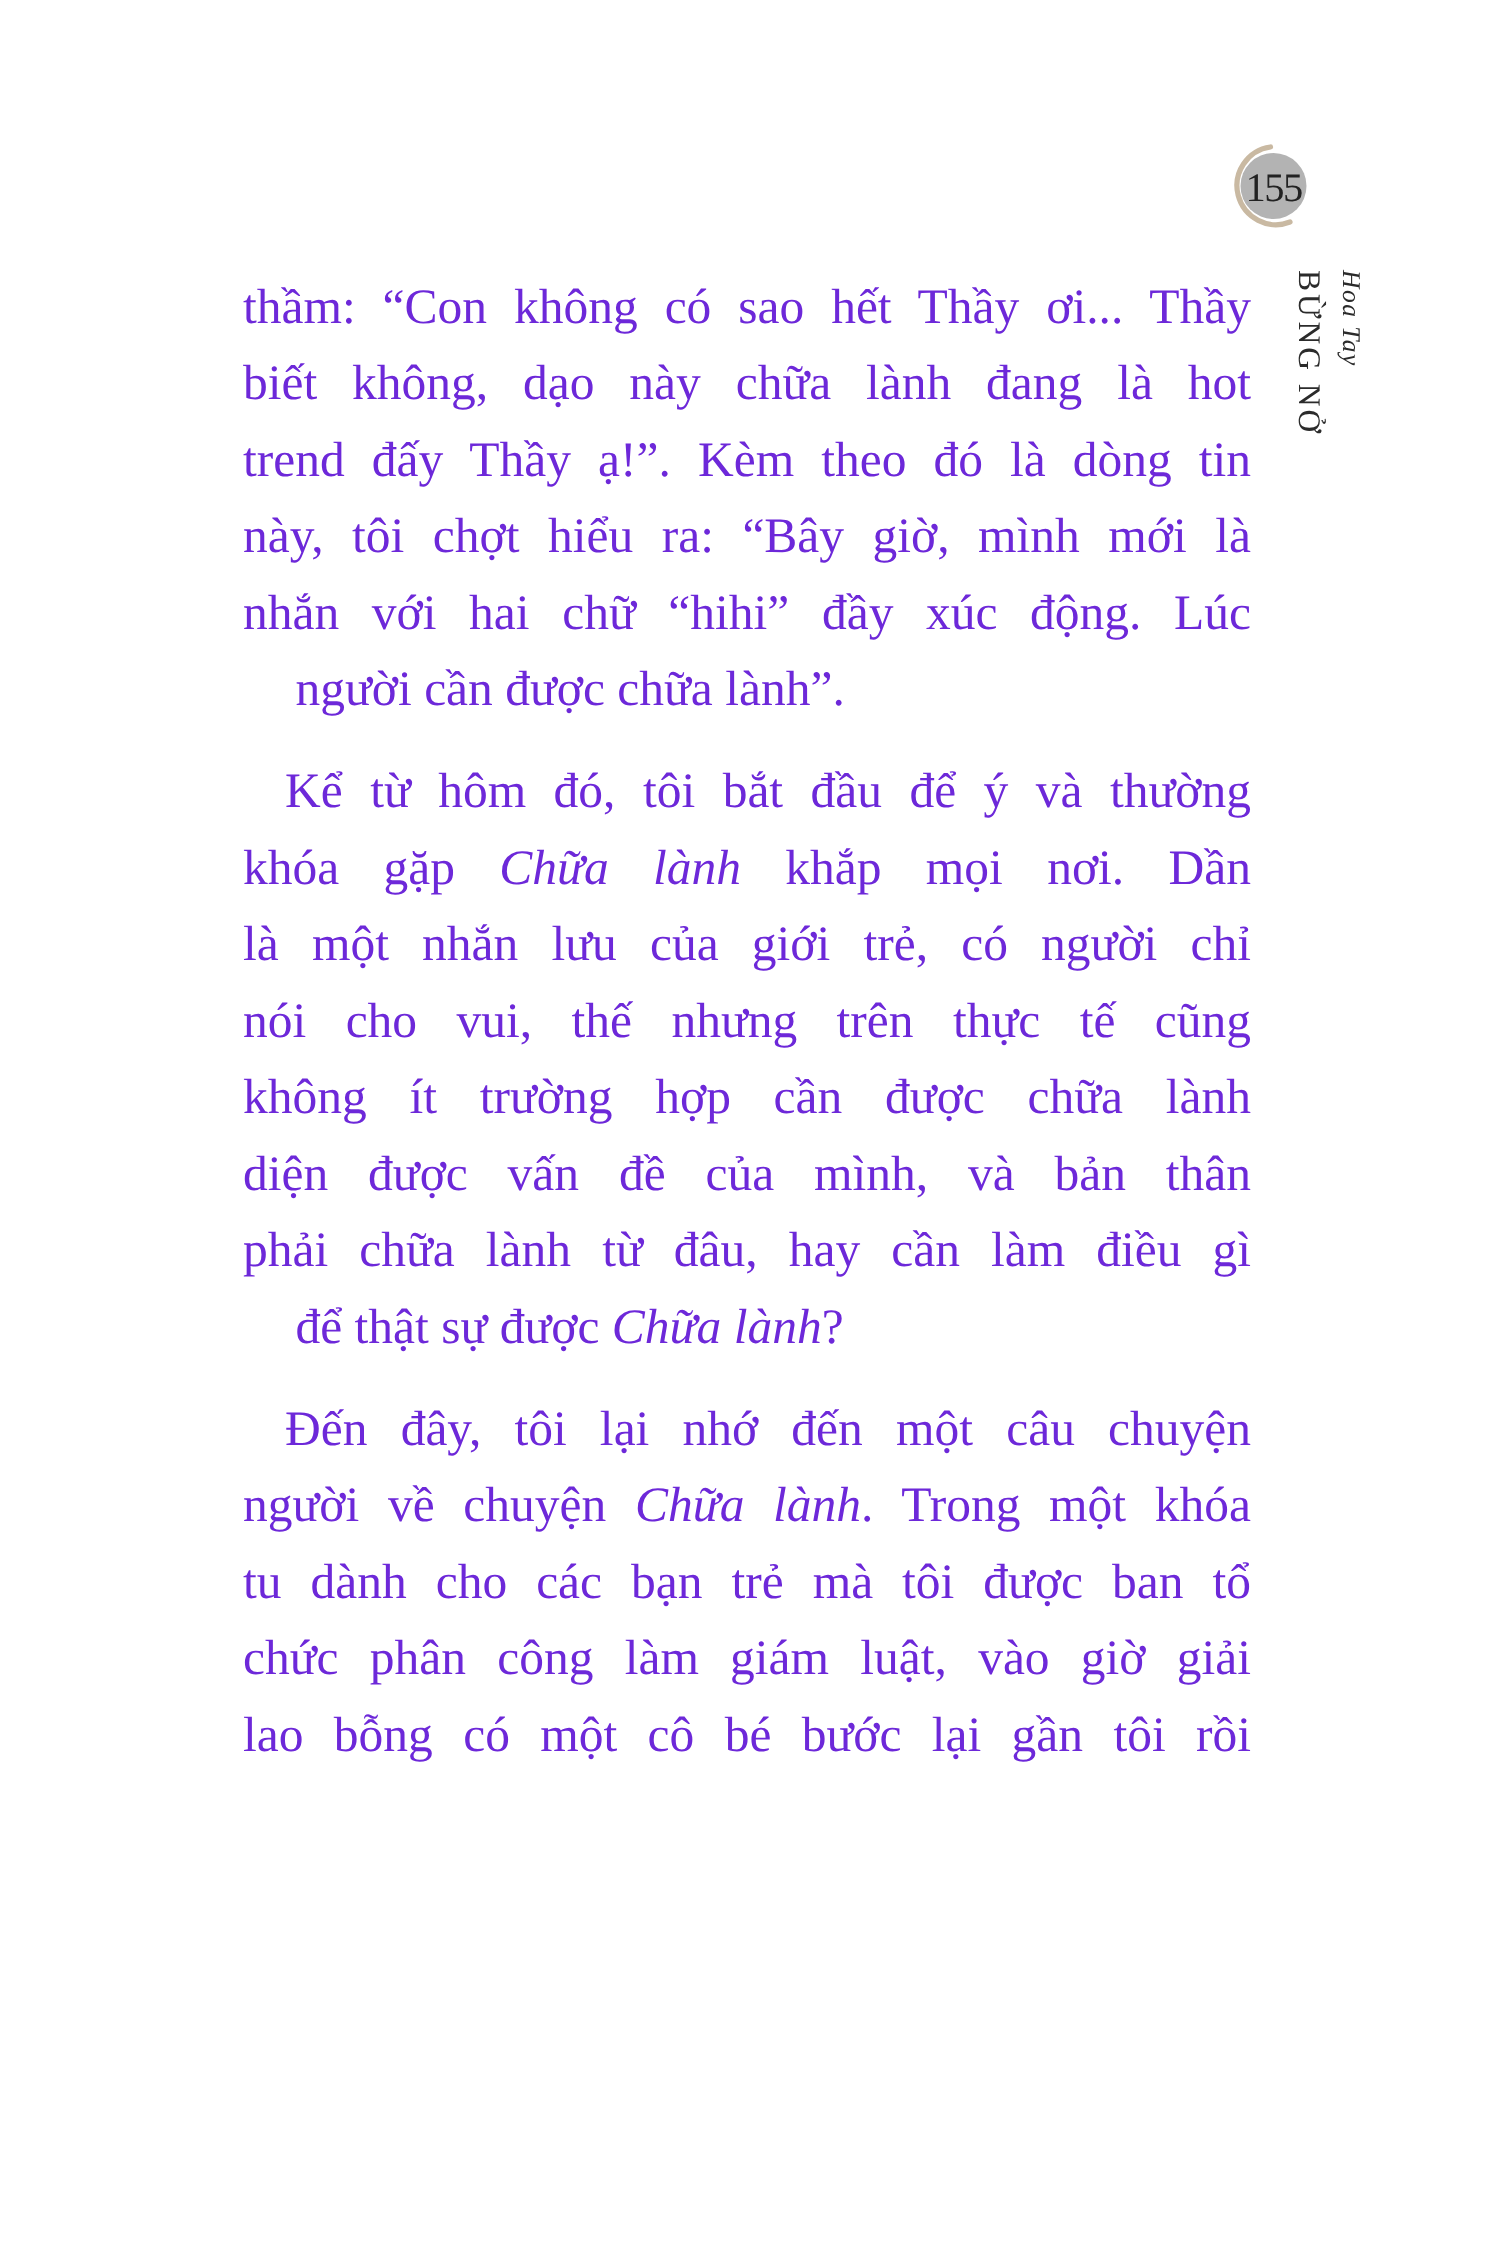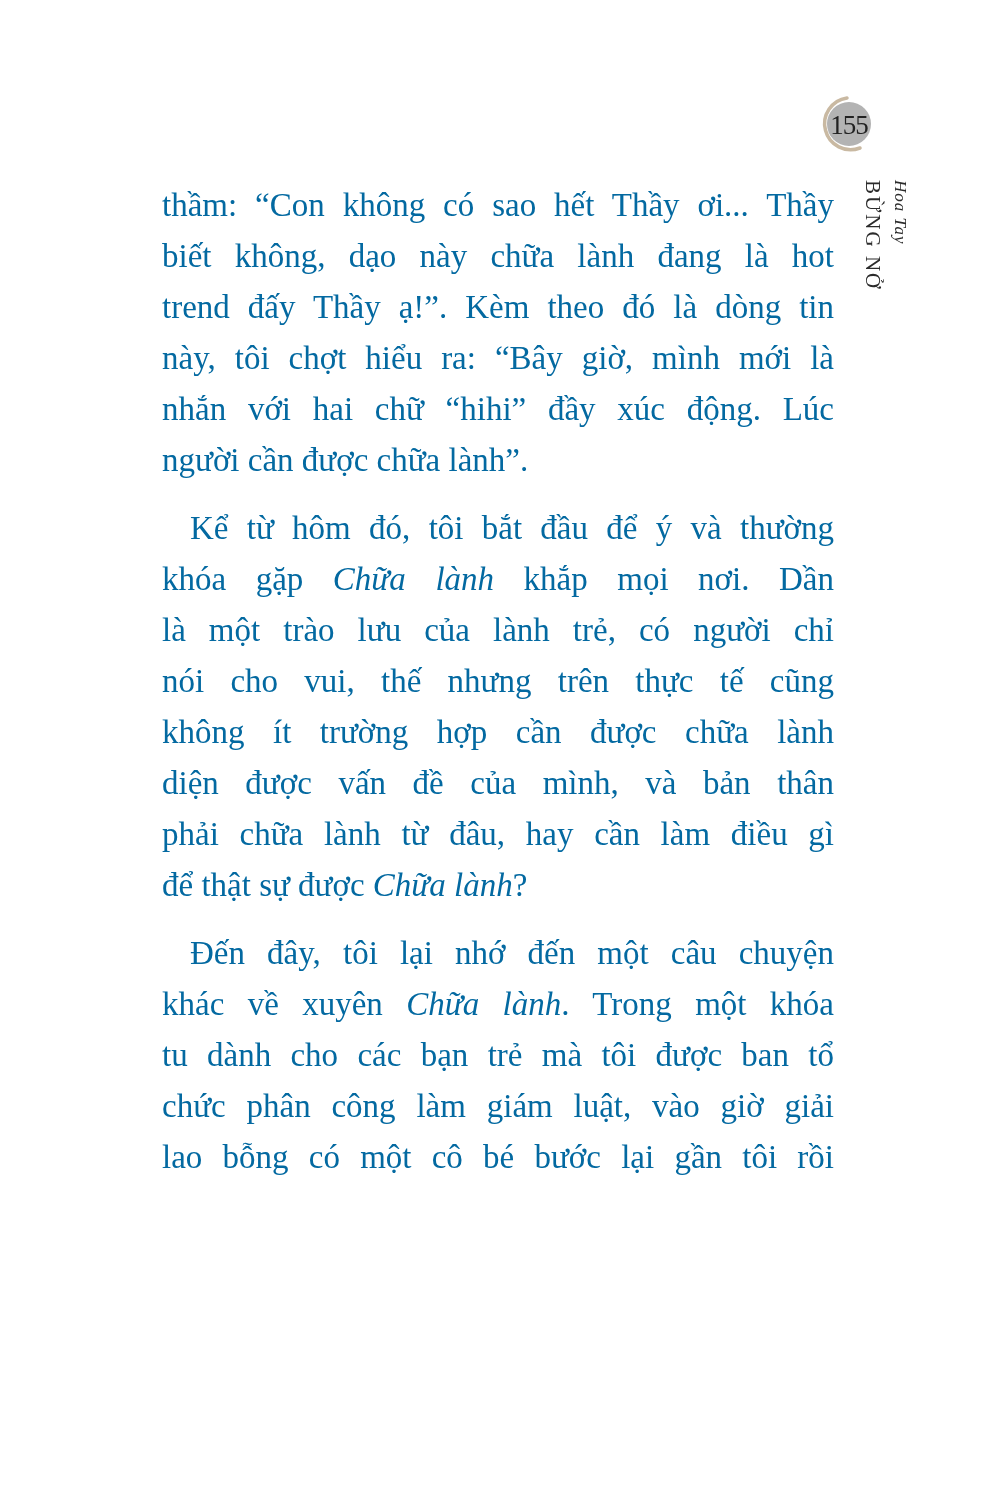--- a/index.html
+++ b/index.html
@@ -61,20 +61,21 @@
   }
   .para + .para { margin-top: 17px; }
   .line {
     text-align: justify;
     text-align-last: justify;
     -moz-text-align-last: justify;
     height: 51px;
   }
   .line.lastline {
     text-align-last: left;
+    margin-left: 35px;
     -moz-text-align-last: left;
   }
   .line.indent { text-indent: 28px; }
   .it { font-style: italic; }
 </style>
 </head>
 <body>
 
 <div class="page">
 
@@ -84,41 +85,41 @@
       <circle cx="33" cy="30" r="22" fill="#b3b3b3"></circle>
       <text x="33" y="40" text-anchor="middle" fill="#222222">155</text>
     </svg>
   </div>
 
   <div class="side-title">
     <div class="script">Hoa Tay</div>
     <div class="caps">BỪNG NỞ</div>
   </div>
 
-  <div class="text-block" id="text-block" style="color: #0369a1;">
+  <div class="text-block" id="text-block" style="color: #6d28d9;">
       <div class="para">
         <div class="line"><span>thầm: “Con không có sao hết Thầy ơi... Thầy</span></div>
         <div class="line"><span>biết không, dạo này chữa lành đang là hot</span></div>
         <div class="line"><span>trend đấy Thầy ạ!”. Kèm theo đó là dòng tin</span></div>
         <div class="line"><span>này, tôi chợt hiểu ra: “Bây giờ, mình mới là</span></div>
         <div class="line"><span>nhắn với hai chữ “hihi” đầy xúc động. Lúc</span></div>
         <div class="line lastline"><span>người cần được chữa lành”.</span></div>
       </div>
       <div class="para">
         <div class="line indent"><span>Kể từ hôm đó, tôi bắt đầu để ý và thường</span></div>
         <div class="line"><span>khóa gặp </span><span class="it">Chữa lành</span><span> khắp mọi nơi. Dần</span></div>
-        <div class="line"><span>là một trào lưu của lành trẻ, có người chỉ</span></div>
+        <div class="line"><span>là một nhắn lưu của giới trẻ, có người chỉ</span></div>
         <div class="line"><span>nói cho vui, thế nhưng trên thực tế cũng</span></div>
         <div class="line"><span>không ít trường hợp cần được chữa lành</span></div>
         <div class="line"><span>diện được vấn đề của mình, và bản thân</span></div>
         <div class="line"><span>phải chữa lành từ đâu, hay cần làm điều gì</span></div>
         <div class="line lastline"><span>để thật sự được </span><span class="it">Chữa lành</span><span>?</span></div>
       </div>
       <div class="para">
         <div class="line indent"><span>Đến đây, tôi lại nhớ đến một câu chuyện</span></div>
-        <div class="line"><span>khác về xuyên </span><span class="it">Chữa lành</span><span>. Trong một khóa</span></div>
+        <div class="line"><span>người về chuyện </span><span class="it">Chữa lành</span><span>. Trong một khóa</span></div>
         <div class="line"><span>tu dành cho các bạn trẻ mà tôi được ban tổ</span></div>
         <div class="line"><span>chức phân công làm giám luật, vào giờ giải</span></div>
         <div class="line"><span>lao bỗng có một cô bé bước lại gần tôi rồi</span></div>
       </div>
     </div>
 
 </div>
 
 </body></html>

